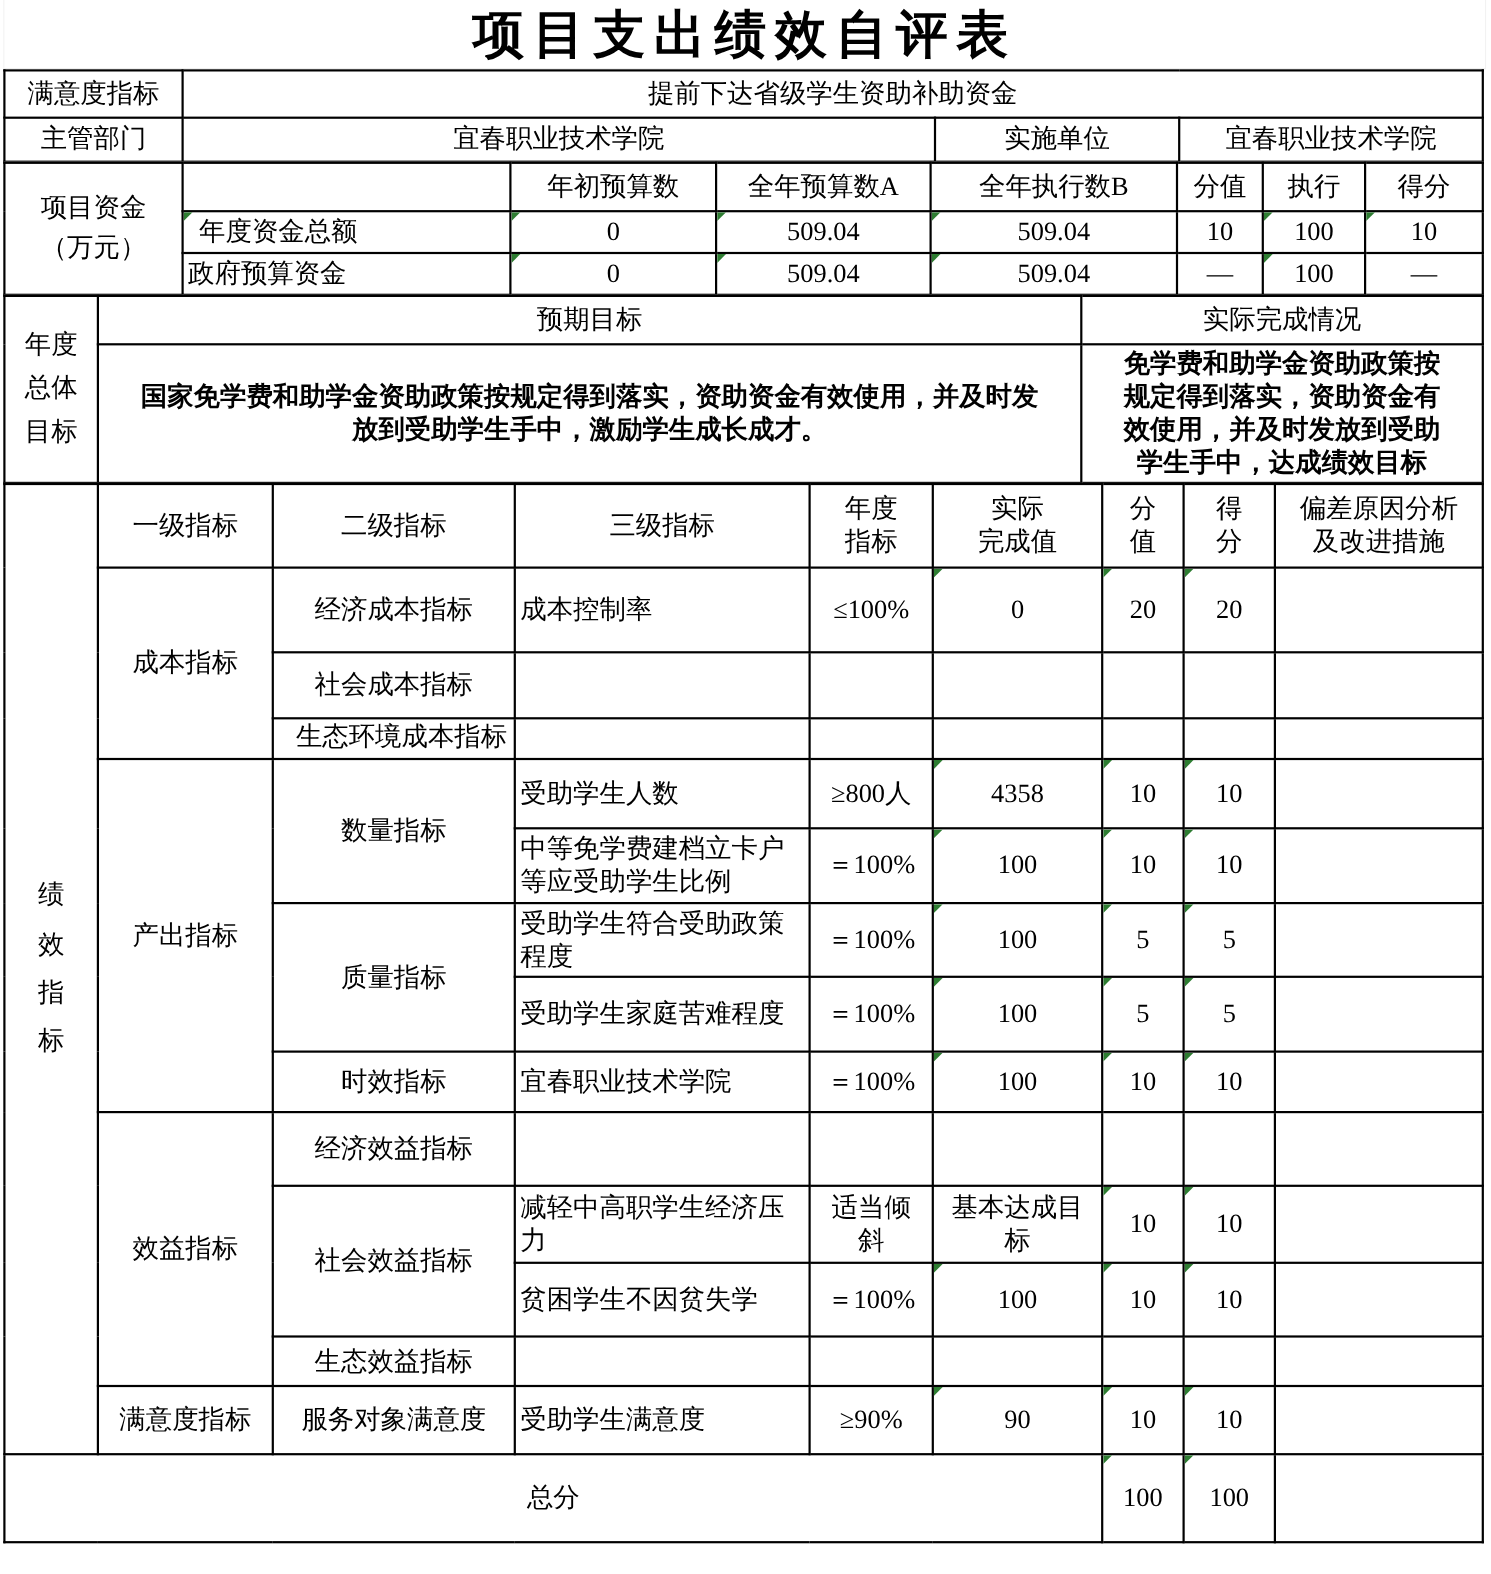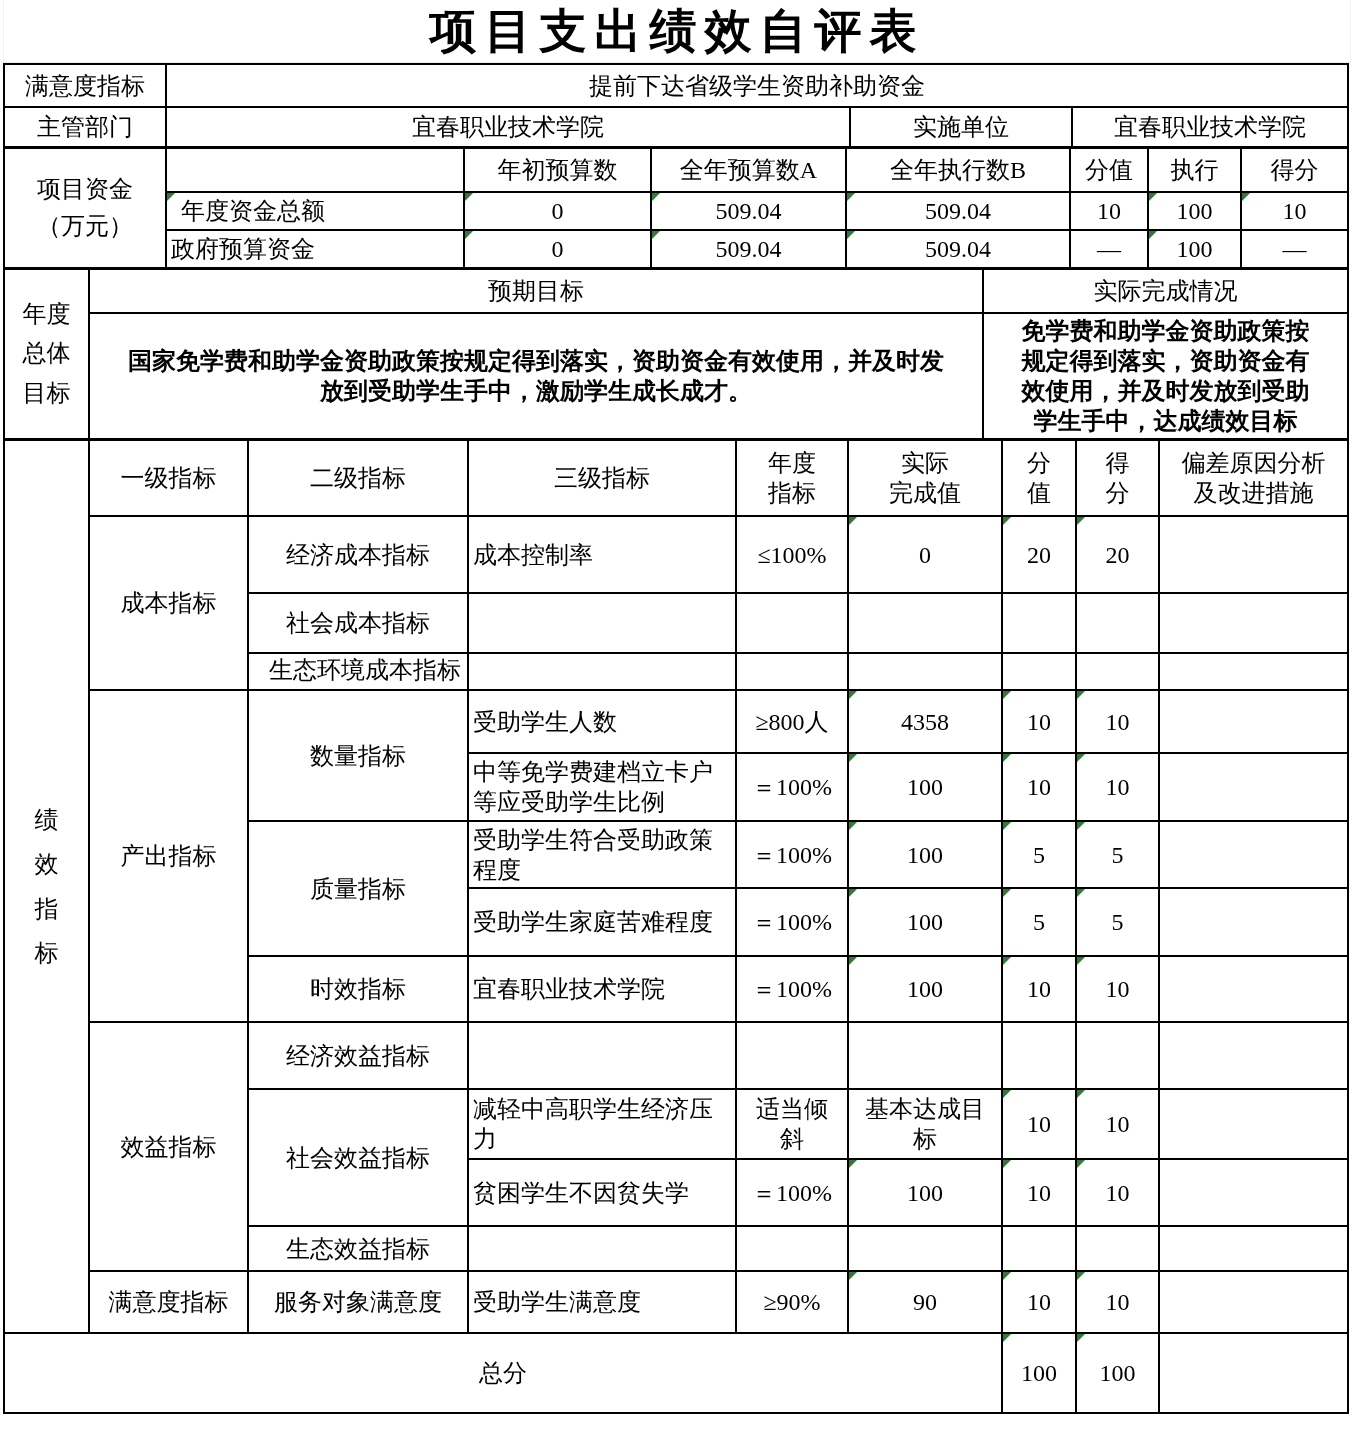--- a/index.html
+++ b/index.html
@@ -235,21 +235,21 @@
       <td></td>
     </tr>
     <tr style="height:68px">
       <td class="left pl4">受助学生家庭苦难程度</td>
       <td>＝100%</td>
       <td class="m">100</td>
       <td class="m">5</td>
       <td class="m">5</td>
       <td></td>
     </tr>
-    <tr style="height:66px">
+    <tr style="height:55px">
       <td>时效指标</td>
       <td class="left pl4">宜春职业技术学院</td>
       <td>＝100%</td>
       <td class="m">100</td>
       <td class="m">10</td>
       <td class="m">10</td>
       <td></td>
     </tr>
     <tr style="height:67px">
       <td rowspan="4">效益指标</td>

